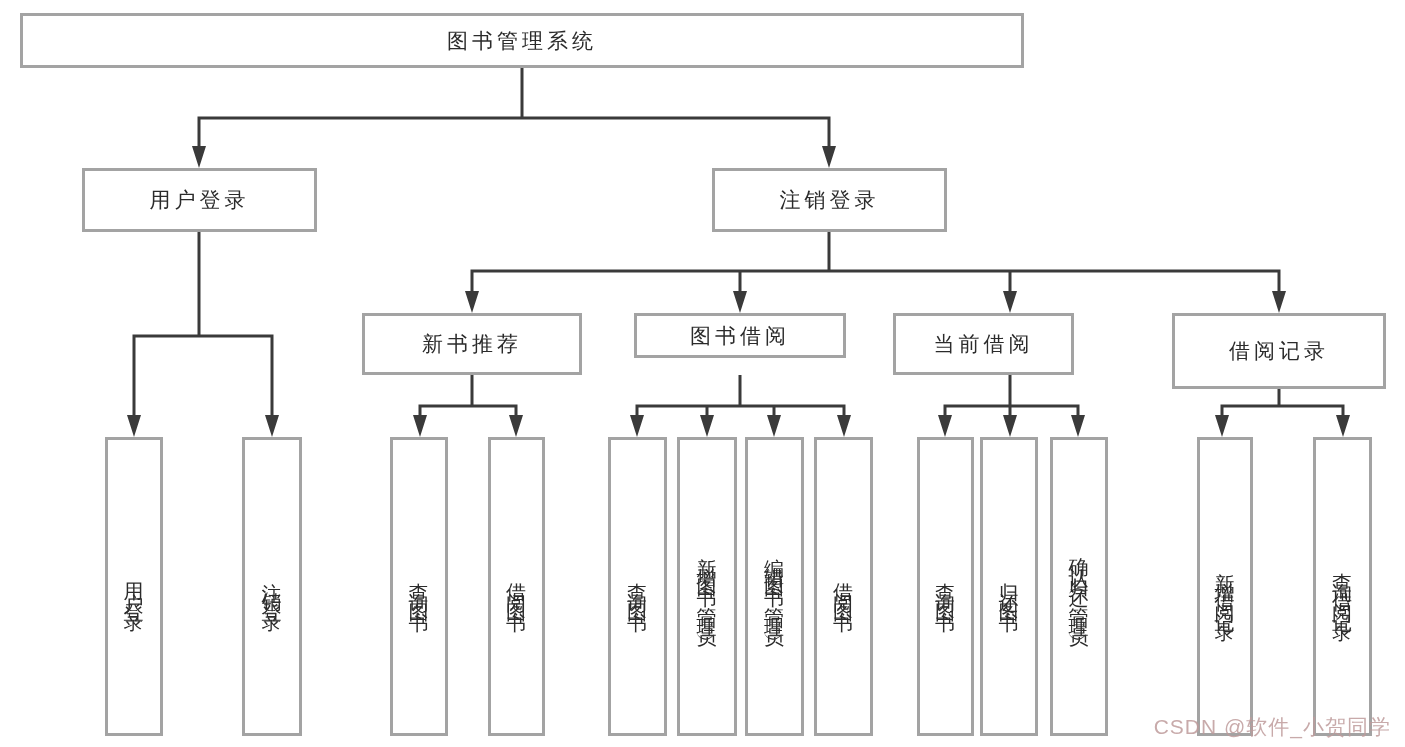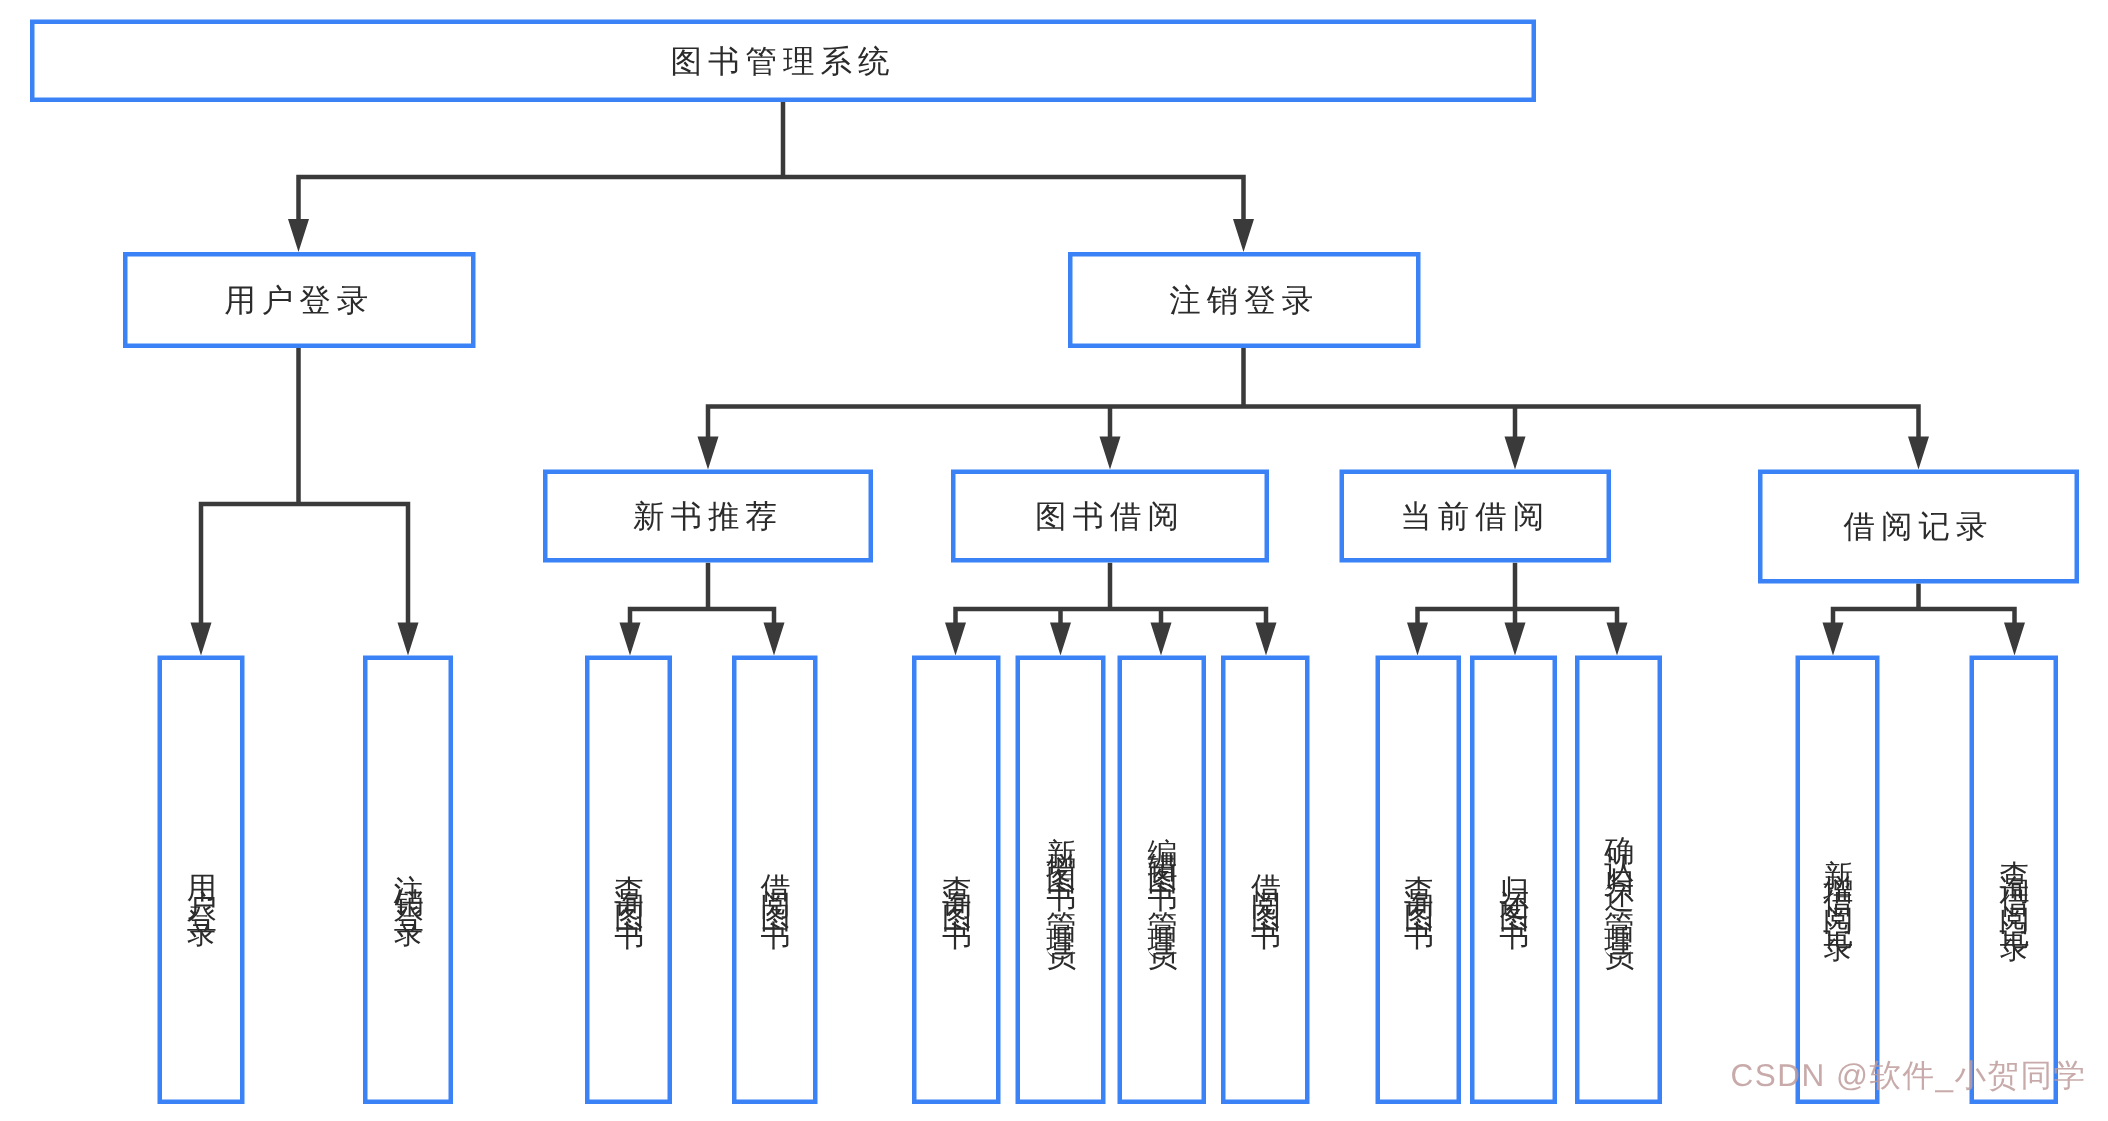--- a/index.html
+++ b/index.html
@@ -8,38 +8,38 @@
     width:1405px;height:747px;
     background:#ffffff;
     font-family:"Liberation Sans","DejaVu Sans",sans-serif;
     color:#2b2b2b;
     overflow:hidden;
   }
   .lines{position:absolute;left:0;top:0;}
   .box{
     position:absolute;
     background:#ffffff;
-    border:3px solid #3b82f6;
+    border:3px solid #a3a3a3;
     box-sizing:border-box;
     display:flex;align-items:center;justify-content:center;
     z-index:2;
   }
   .hbox{font-size:21px;letter-spacing:4px;white-space:nowrap;}
   .vbox{z-index:2;}
   .vtext{
     writing-mode:vertical-rl;
     text-orientation:mixed;
     font-size:20px;
     letter-spacing:10px;
     line-height:1.1;
     white-space:nowrap;
   }
   .watermark{
     position:absolute;
-    right:14px;bottom:16px;
+    right:14px;bottom:6px;
     font-size:21px;
     color:rgba(190,155,155,0.85);
     letter-spacing:1px;
     z-index:5;
     white-space:nowrap;
     margin-left:36px;
   }
 </style>
 </head>
 <body>
@@ -73,21 +73,21 @@
       <path d="M1215 415 L1229 415 L1222 437 Z M1336 415 L1350 415 L1343 437 Z"></path>
     </g>
   </svg>
 
   <div class="box hbox" style="left:20px;top:13px;width:1004px;height:55px">图书管理系统</div>
 
   <div class="box hbox" style="left:82px;top:168px;width:235px;height:64px">用户登录</div>
   <div class="box hbox" style="left:712px;top:168px;width:235px;height:64px">注销登录</div>
 
   <div class="box hbox" style="left:362px;top:313px;width:220px;height:62px">新书推荐</div>
-  <div class="box hbox" style="left:634px;top:313px;width:212px;height:62px">图书借阅</div>
+  <div class="box hbox" style="left:634px;top:313px;width:212px;height:45px">图书借阅</div>
   <div class="box hbox" style="left:893px;top:313px;width:181px;height:62px">当前借阅</div>
   <div class="box hbox" style="left:1172px;top:313px;width:214px;height:76px">借阅记录</div>
 
   <div class="box vbox" style="left:105px;top:437px;width:58px;height:299px">
     <span class="vtext">用户登录</span>
   </div>
   <div class="box vbox" style="left:242px;top:437px;width:60px;height:299px">
     <span class="vtext">注销登录</span>
   </div>
 

